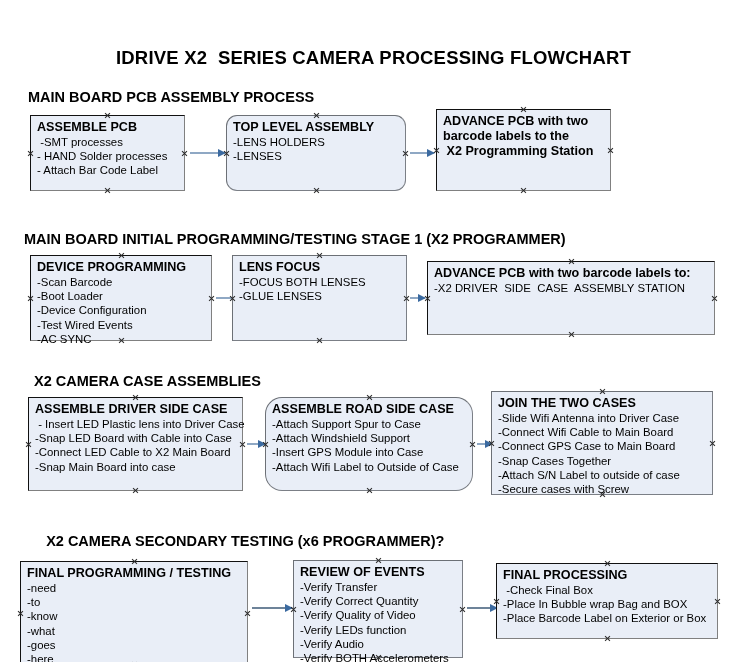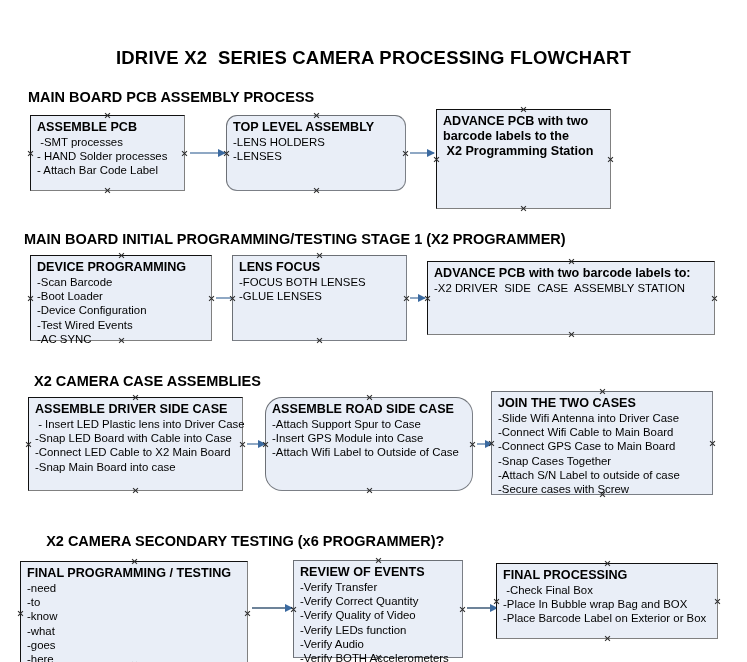--- a/index.html
+++ b/index.html
@@ -144,21 +144,21 @@
     <span class="handle h-top"></span>
     <span class="handle h-bottom"></span>
     <span class="handle h-left"></span>
     <span class="handle h-right"></span>
   </div>
 
   <div class="conn" style="left:410px; top:123px; width:24px;">
     <span class="arrow"></span>
   </div>
 
-  <div class="node" style="left:436px; top:80px; width:175px; height:100px;">
+  <div class="node" style="left:436px; top:80px; width:175px; height:82px;">
     <div class="title">ADVANCE PCB with two</div>
     <div class="title">barcode labels to the</div>
     <div class="title"> X2 Programming Station</div>
     <span class="handle h-top"></span>
     <span class="handle h-bottom"></span>
     <span class="handle h-left"></span>
     <span class="handle h-right"></span>
   </div>
 
   <div class="section-head" style="left:24px; top:202px;">MAIN BOARD INITIAL PROGRAMMING/TESTING STAGE 1 (X2 PROGRAMMER)</div>
@@ -217,20 +217,21 @@
     <span class="handle h-right"></span>
   </div>
 
   <div class="conn" style="left:247px; top:414px; width:18px;">
     <span class="arrow"></span>
   </div>
 
   <div class="node gray-edge" style="left:265px; top:368px; width:208px; height:94px;border-radius:17px;">
     <div class="title">ASSEMBLE ROAD SIDE CASE</div>
     <div class="line">-Attach Support Spur to Case</div>
+    <div class="line">-Attach Windshield Support</div>
     <div class="line">-Insert GPS Module into Case</div>
     <div class="line">-Attach Wifi Label to Outside of Case</div>
     <span class="handle h-top"></span>
     <span class="handle h-bottom"></span>
     <span class="handle h-left"></span>
     <span class="handle h-right"></span>
   </div>
 
   <div class="conn" style="left:477px; top:414px; width:15px;">
     <span class="arrow"></span>

